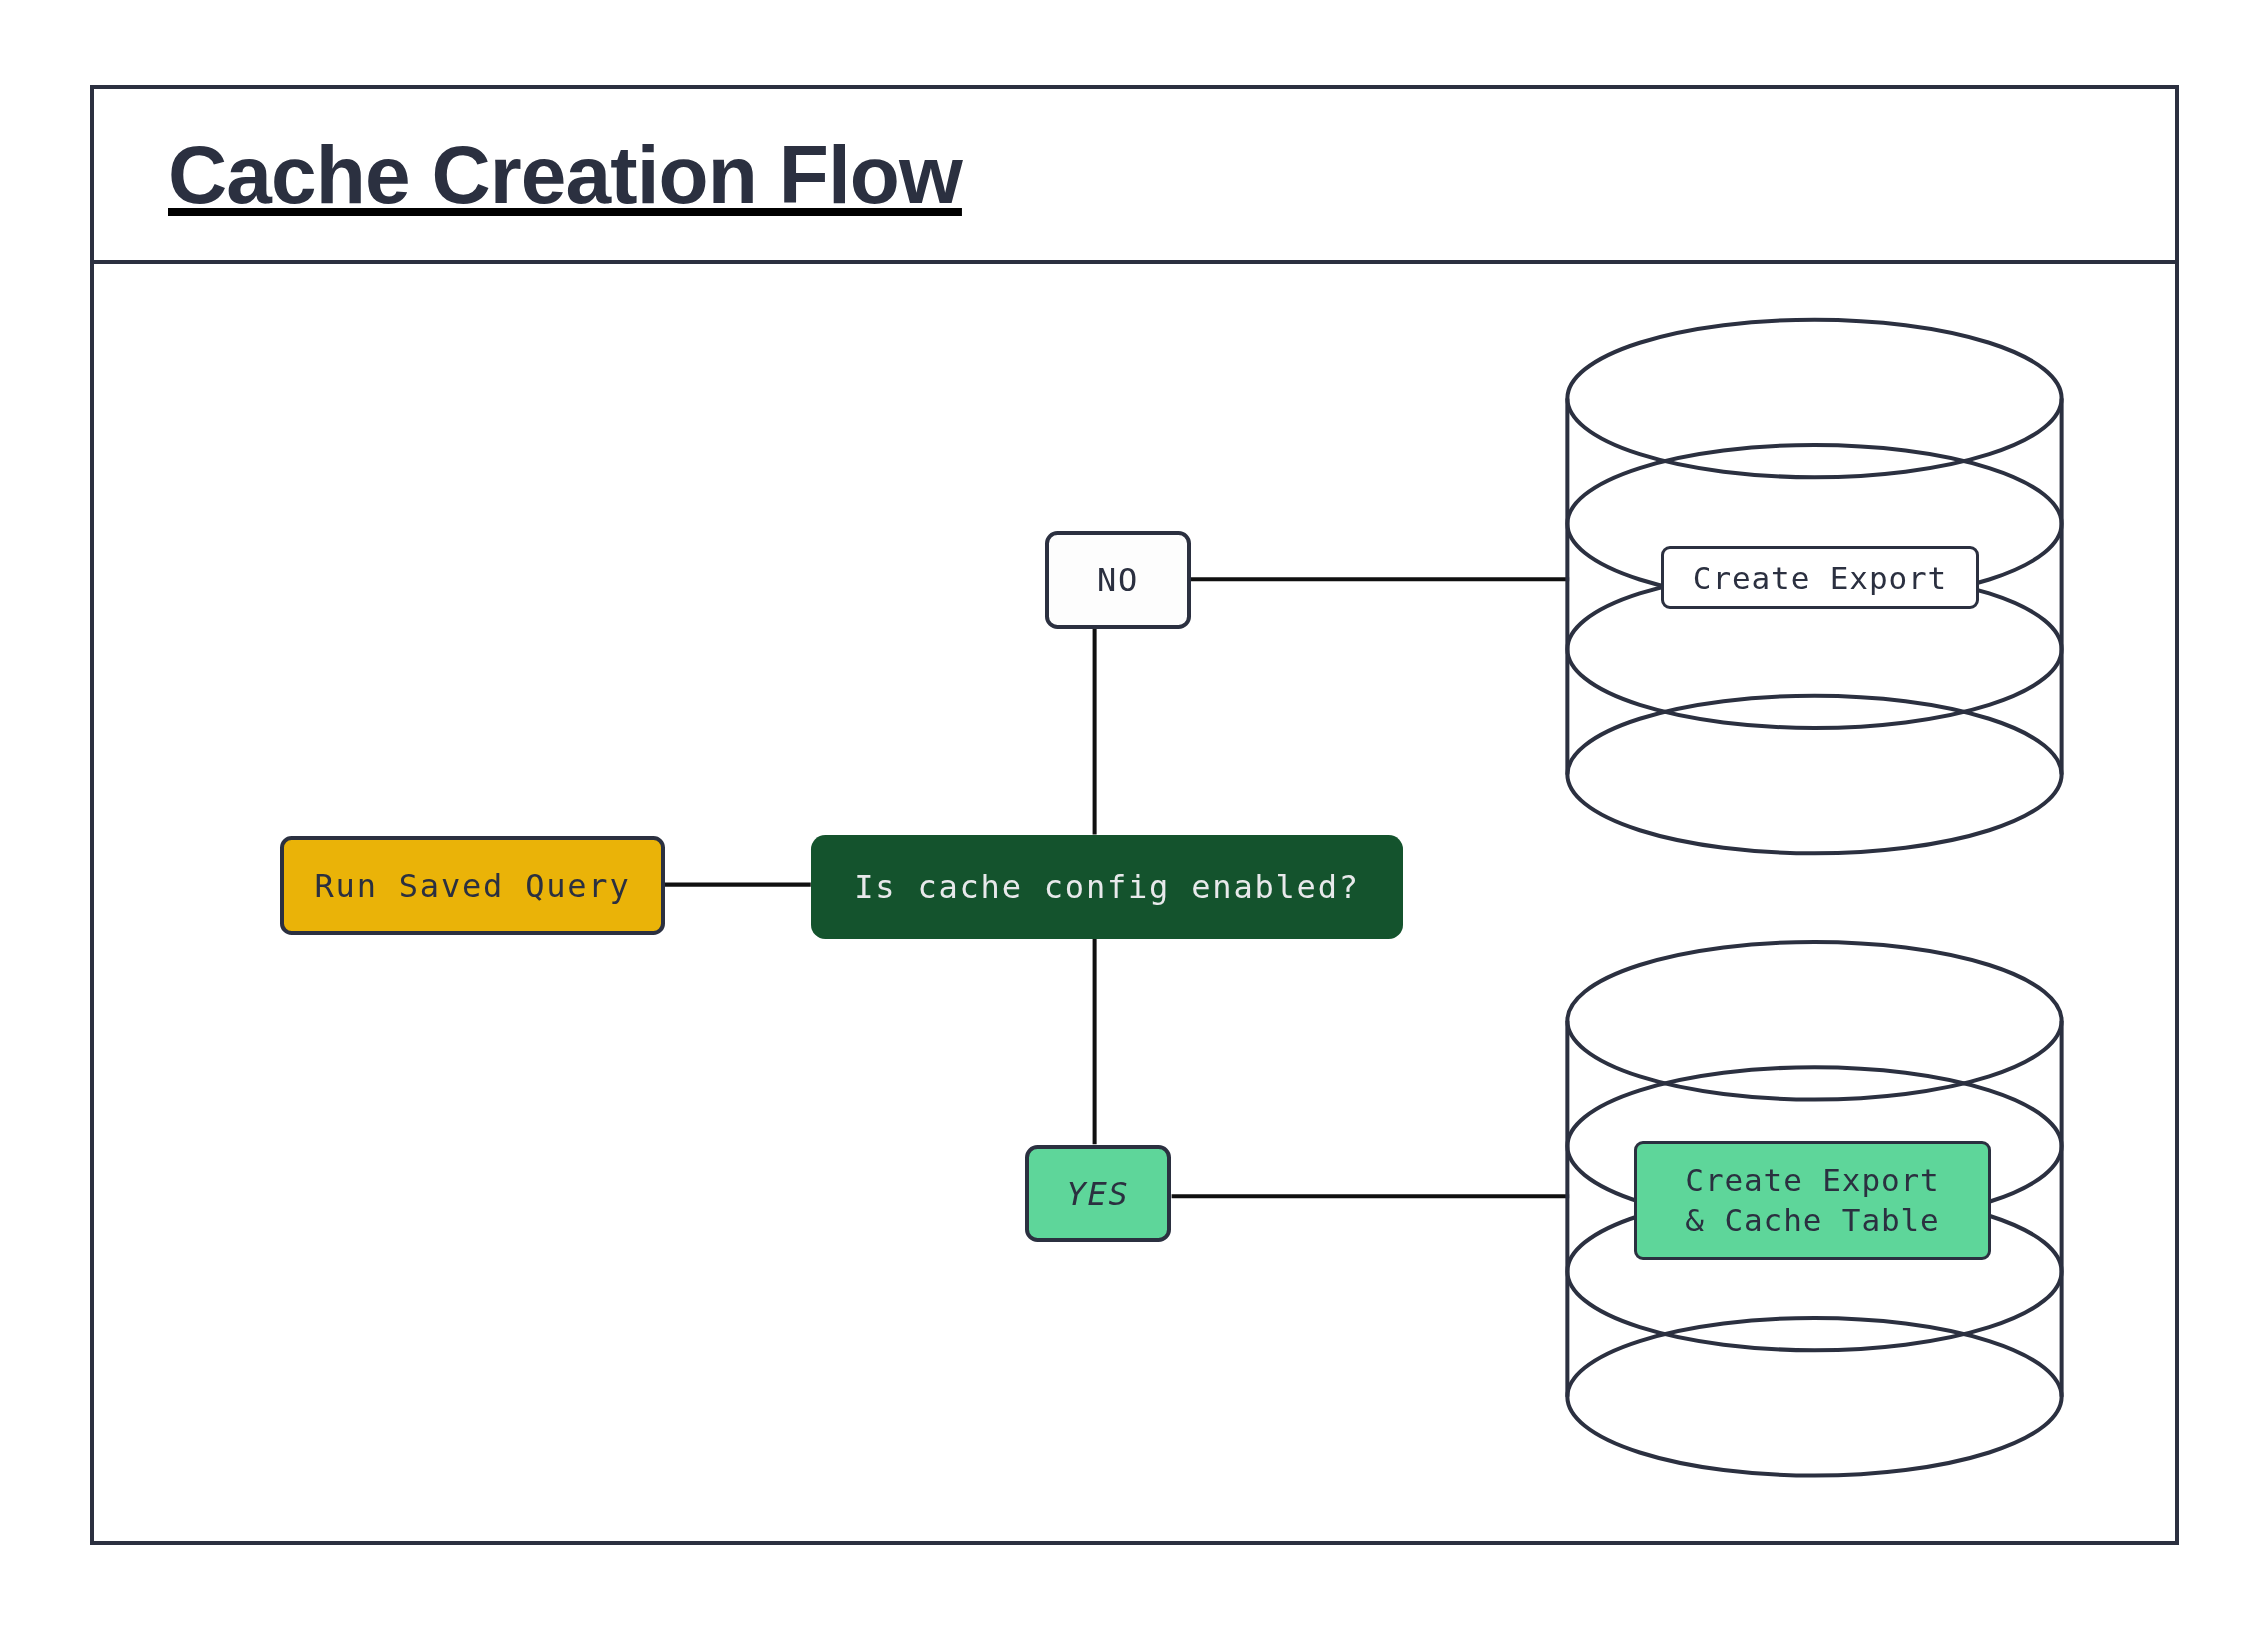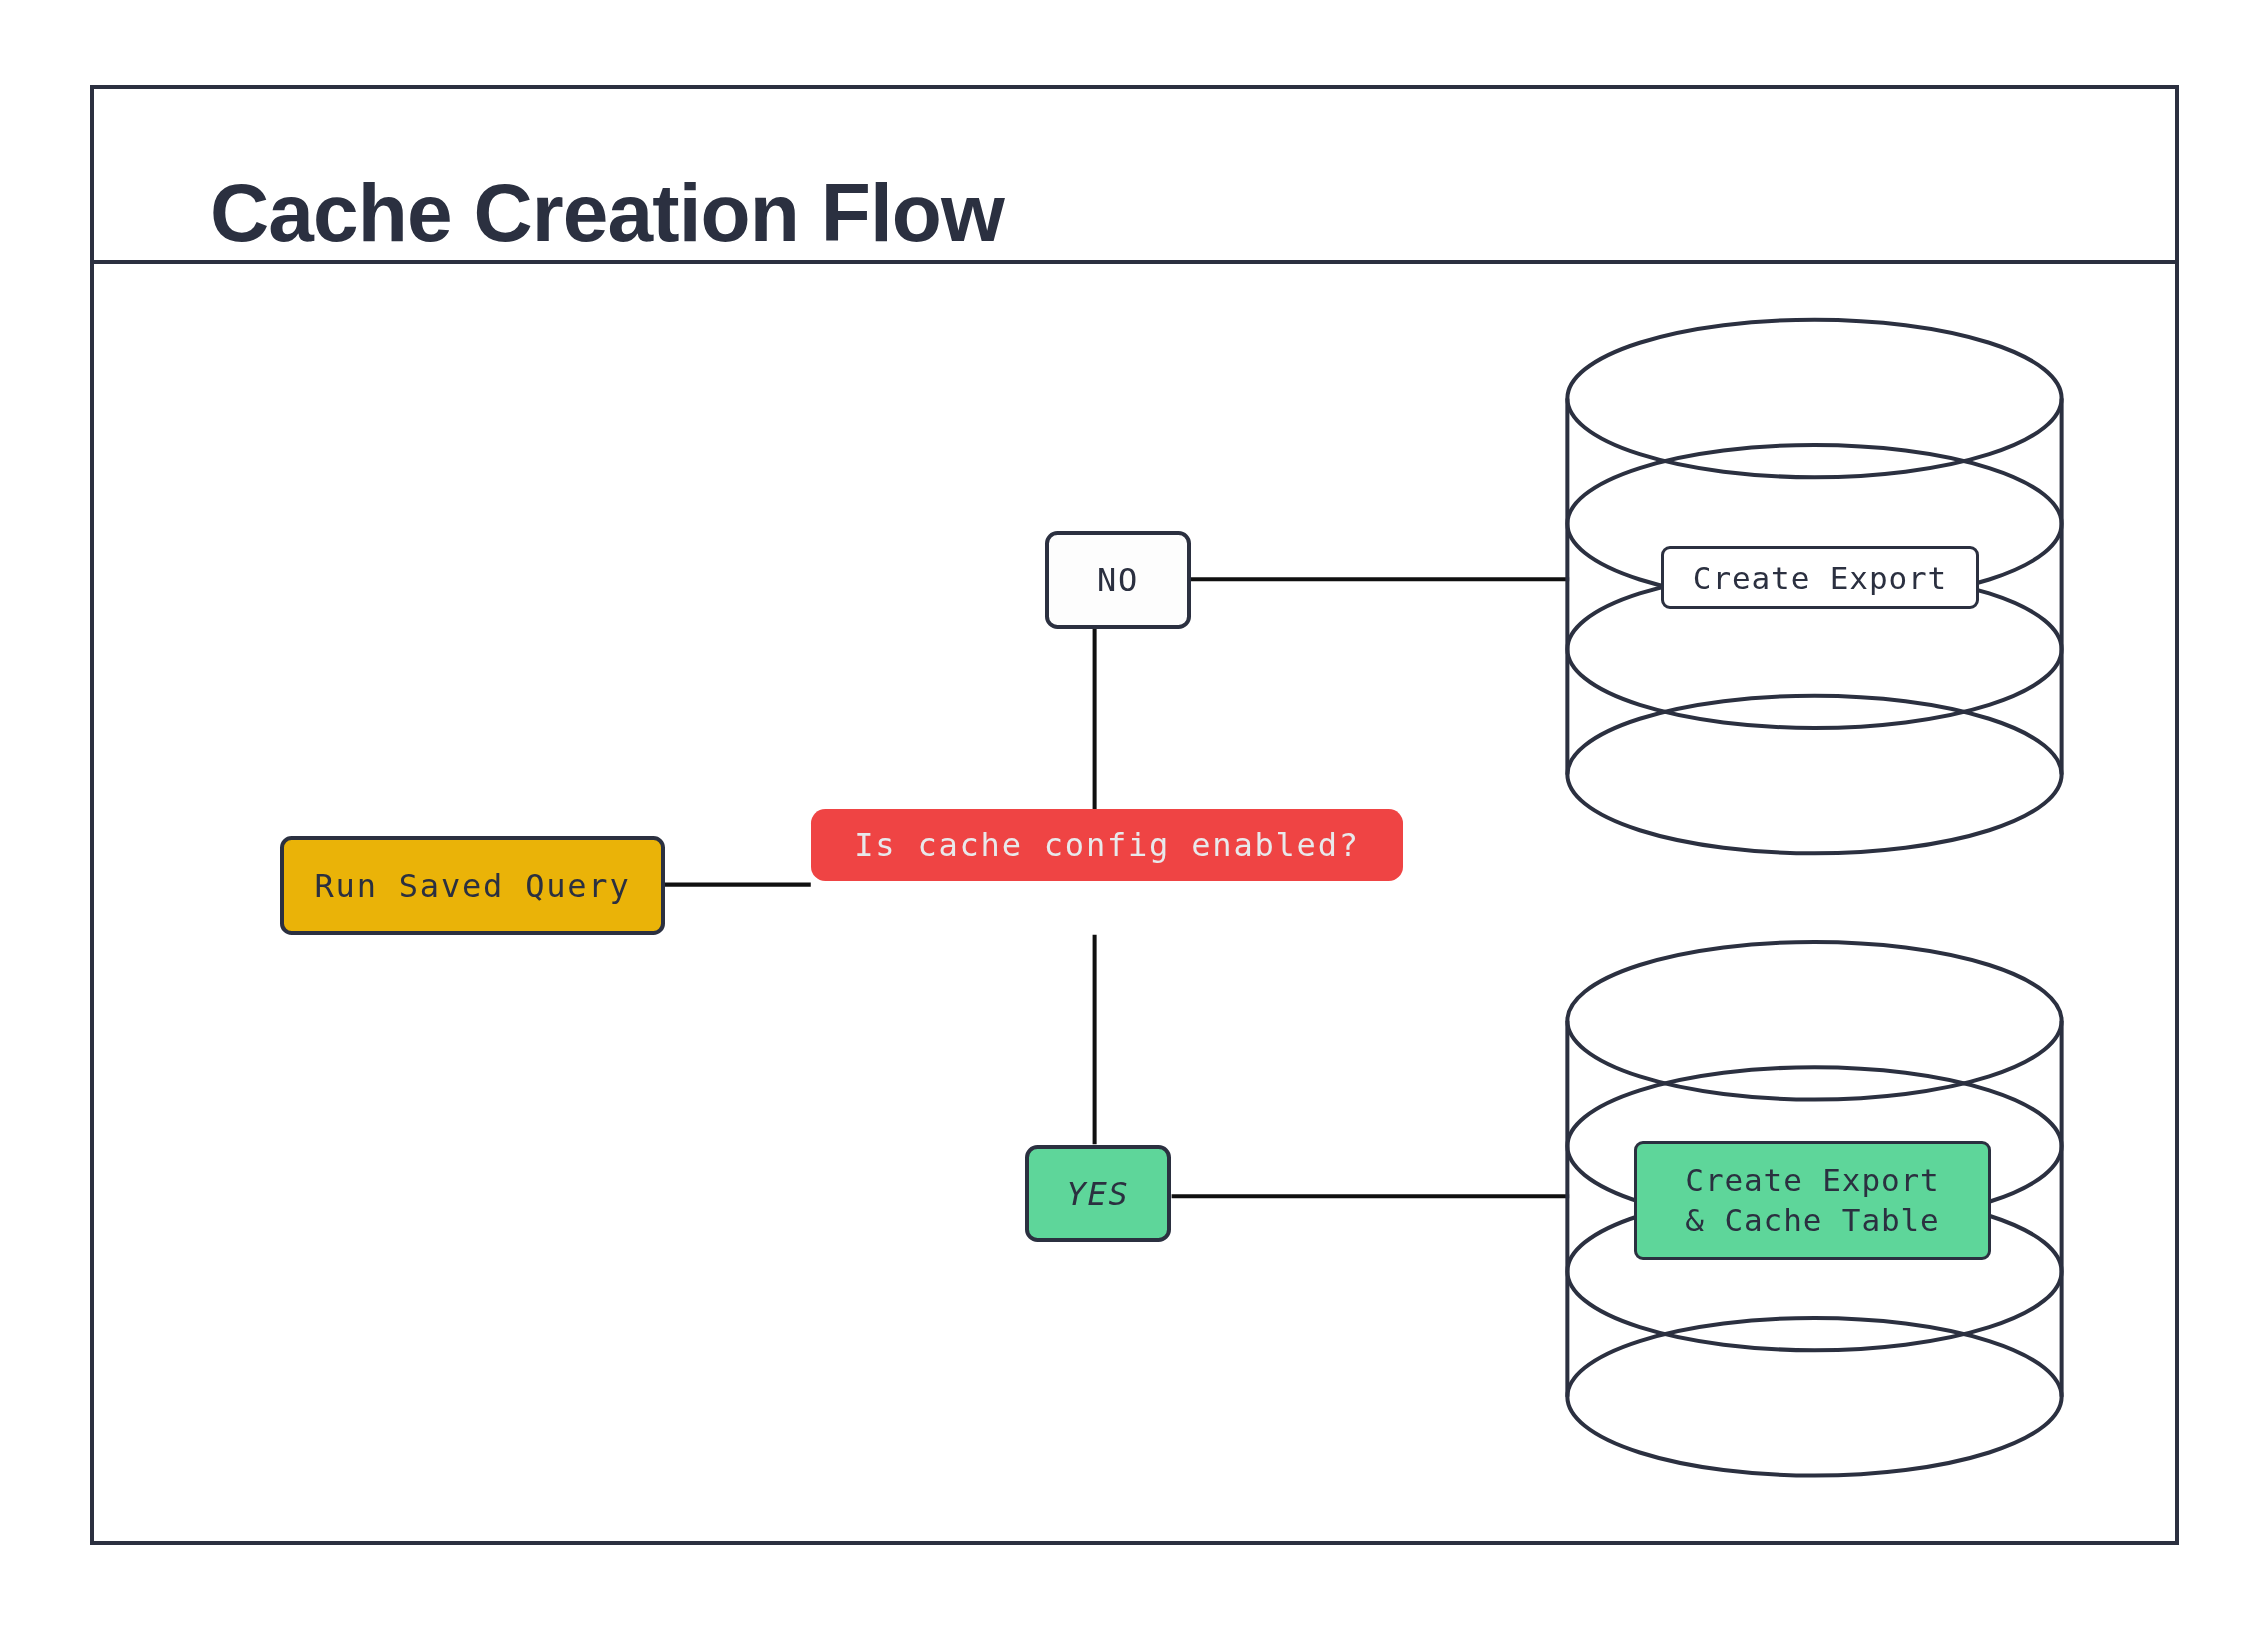--- a/index.html
+++ b/index.html
@@ -26,22 +26,23 @@
   }
   .frame-header {
     position: absolute;
     left: 0;
     top: 0;
     width: 100%;
     height: 175px;
     box-sizing: border-box;
     border-bottom: 4px solid #2b3040;
     display: flex;
-    align-items: flex-end;
-    padding-left: 116px;
+    align-items: center;
+    padding-left: 74px;
+    text-decoration: underline;
   }
   .title {
     margin: 0;
     font-family: "Liberation Sans", sans-serif;
     font-weight: bold;
     font-size: 82px;
     letter-spacing: -0.9px;
     color: #2b3040;
   }
   .wires {
@@ -65,22 +66,22 @@
     text-align: center;
     white-space: nowrap;
   }
   .node-run {
     left: 280px; top: 836px; width: 385px; height: 99px;
     background: #eab308;
     border: 4px solid #2b3040;
     border-radius: 11.6px;
   }
   .node-decision {
-    left: 811px; top: 809px; width: 592px; height: 72px;
-    background: #ef4444;
+    left: 811px; top: 835px; width: 592px; height: 104px;
+    background: #14532d;
     color: #e8e9eb;
     border-radius: 14.3px;
   }
   .node-no {
     left: 1025px; top: 531px; width: 146px; height: 98px;
     background: #fdfdfd;
     border: 4px solid #2b3040;
     border-radius: 12.5px;
     margin-left: 20px;
   }

